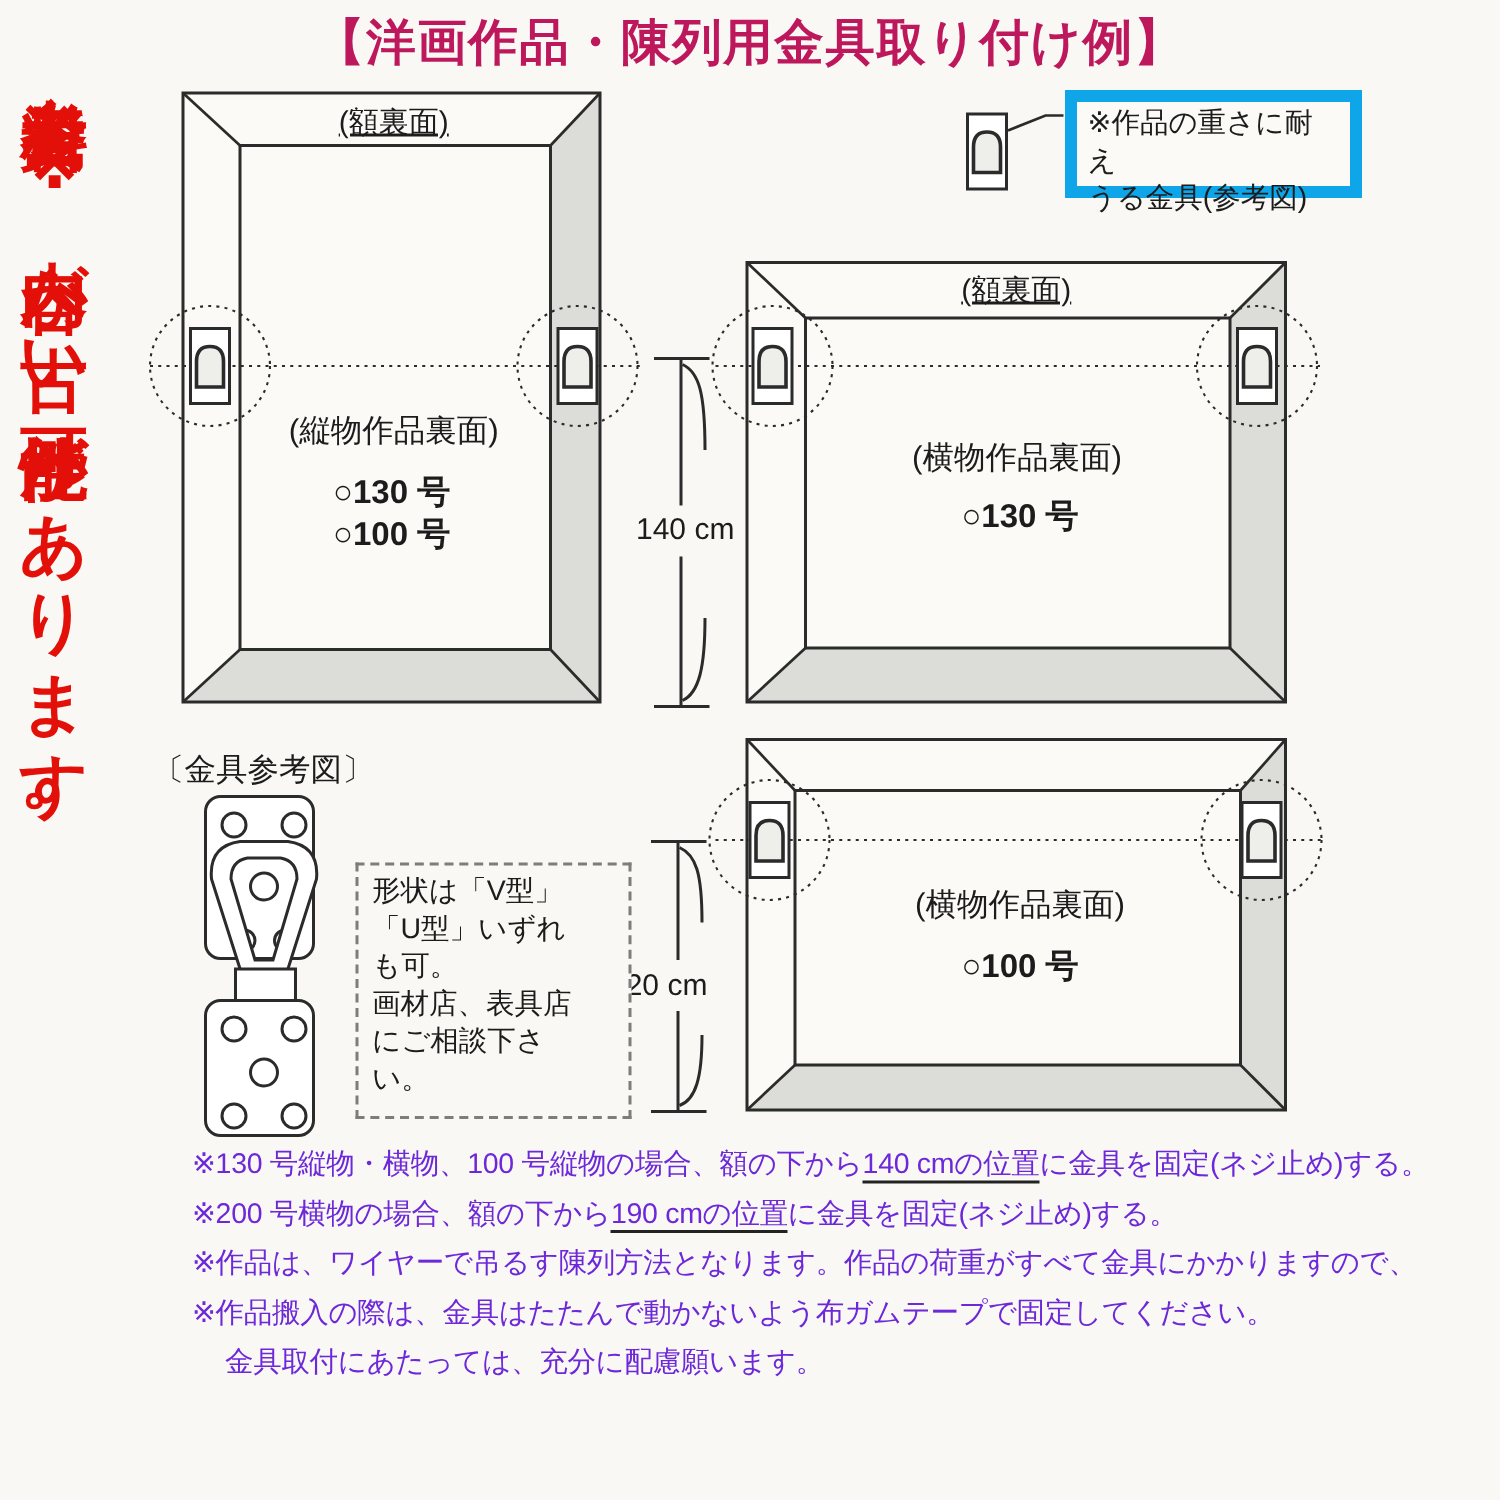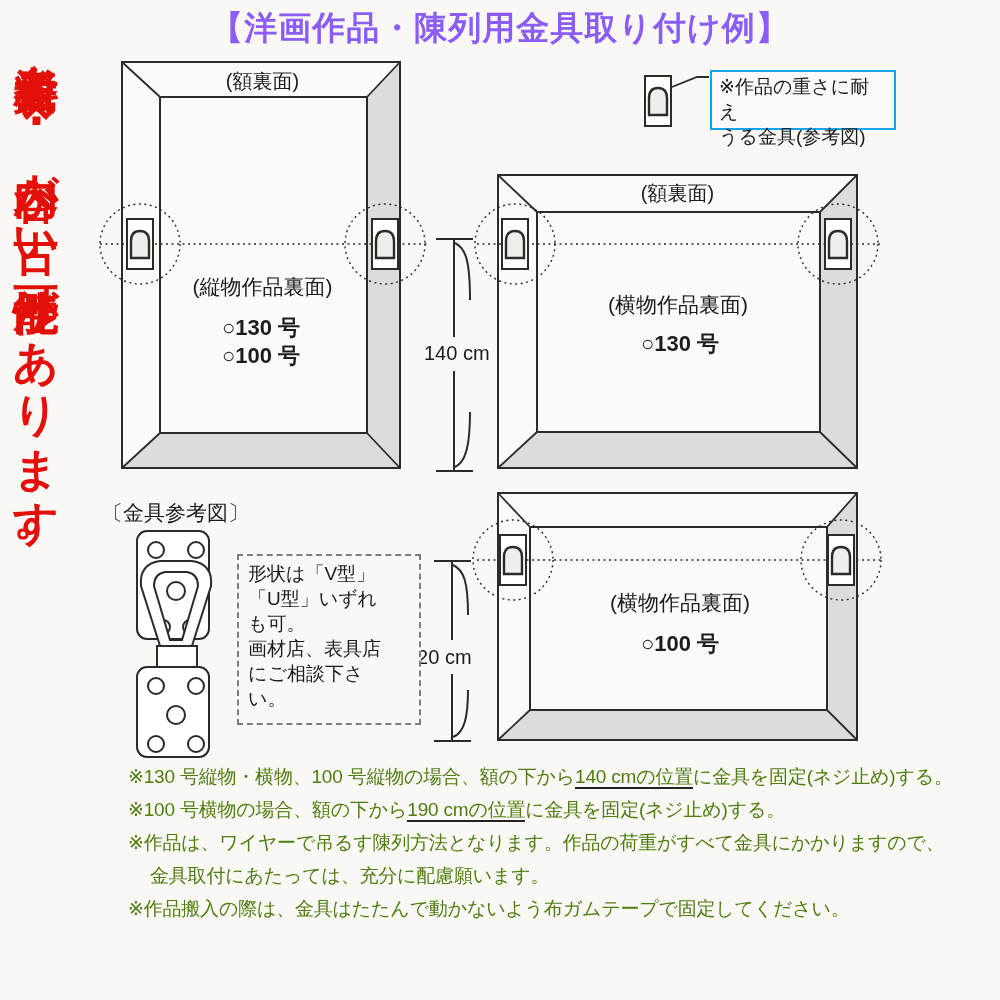--- a/index.html
+++ b/index.html
@@ -8,44 +8,44 @@
     background:#f9f8f4; overflow:hidden;
     font-family:"Liberation Sans","DejaVu Sans",sans-serif;
     color:#1c1c1c;
   }
   #art{position:absolute;left:0;top:0;}
   .label{position:absolute; white-space:nowrap;}
   .ctr{text-align:center;}
   .pre{white-space:pre-line;}
   #title{
     left:140px; top:6px; width:720px; text-align:center;
-    font-size:33px; font-weight:600; letter-spacing:1px; color:#8b5cf6;
+    font-size:33px; font-weight:600; letter-spacing:1px; color:#be185d;
   }
   #side-warning{
     left:2px; top:28px; height:960px; width:60px;
     writing-mode:vertical-rl; text-orientation:upright;
     font-size:45px; line-height:1.17; letter-spacing:2px;
     color:#e31009; font-weight:600; white-space:normal;
   }
   #callout-box{
-    left:710px; top:70px; width:168px; height:52px;
-    border:2px solid #0ea5e9; background:#fbfaf7;
+    left:710px; top:60px; width:168px; height:52px;
+    border:8px solid #0ea5e9; background:#fbfaf7;
     font-size:19px; line-height:25px; padding:2px 7px;
   }
-  .backlabel{font-size:20px;}
+  .backlabel{font-size:20px;text-decoration:underline;}
   .worklabel{font-size:21px;}
   .sizelabel{font-size:22px; font-weight:600;}
   .dim{font-size:20px; font-weight:400;}
   #kanagu-caption{left:102px; top:487px; font-size:21px;margin-top:12px;}
   #dashed-box{
-    left:237px; top:554px; width:162px; height:157px;
+    left:237px; top:575px; width:162px; height:157px;
     border:2px dashed #7d7d7d; background:#f9f8f4;
     font-size:19px; line-height:25px; padding:5px 9px; white-space:pre-line;
   }
-  #notes{position:absolute; left:128px; top:766px; width:865px; font-size:19px; color:#4d7c0f;}
+  #notes{position:absolute; left:128px; top:766px; width:865px; font-size:19px; color:#6d28d9;}
   .note{margin-bottom:11px; line-height:22px; letter-spacing:-0.2px;}
   .note .u{border-bottom:2px solid #222; padding-bottom:0px;}
   .indent{padding-left:22px;}
 </style>
 </head>
 <body>
 
 <div id="page">
 
   <svg id="art" width="1000" height="1000" viewBox="0 0 1000 1000">
@@ -174,19 +174,19 @@
   <div id="kanagu-caption" class="label">〔金具参考図〕</div>
   <div id="dashed-box" class="label">形状は「V型」
 「U型」いずれ
 も可。
 画材店、表具店
 にご相談下さ
 い。</div>
 
   <div id="notes">
     <div class="note"><span>※130 号縦物・横物、100 号縦物の場合、額の下から</span><span class="u">140 cmの位置</span><span>に金具を固定(ネジ止め)する。</span></div>
-    <div class="note"><span>※100 号横物の場合、額の下から</span><span class="u">190 cmの位置</span><span>に金具を固定(ネジ止め)する。</span></div>
+    <div class="note"><span>※200 号横物の場合、額の下から</span><span class="u">190 cmの位置</span><span>に金具を固定(ネジ止め)する。</span></div>
     <div class="note">※作品は、ワイヤーで吊るす陳列方法となります。作品の荷重がすべて金具にかかりますので、</div>
+    <div class="note">※作品搬入の際は、金具はたたんで動かないよう布ガムテープで固定してください。</div>
     <div class="note indent">金具取付にあたっては、充分に配慮願います。</div>
-    <div class="note">※作品搬入の際は、金具はたたんで動かないよう布ガムテープで固定してください。</div>
   </div>
 
 </div>
 
 </body></html>

